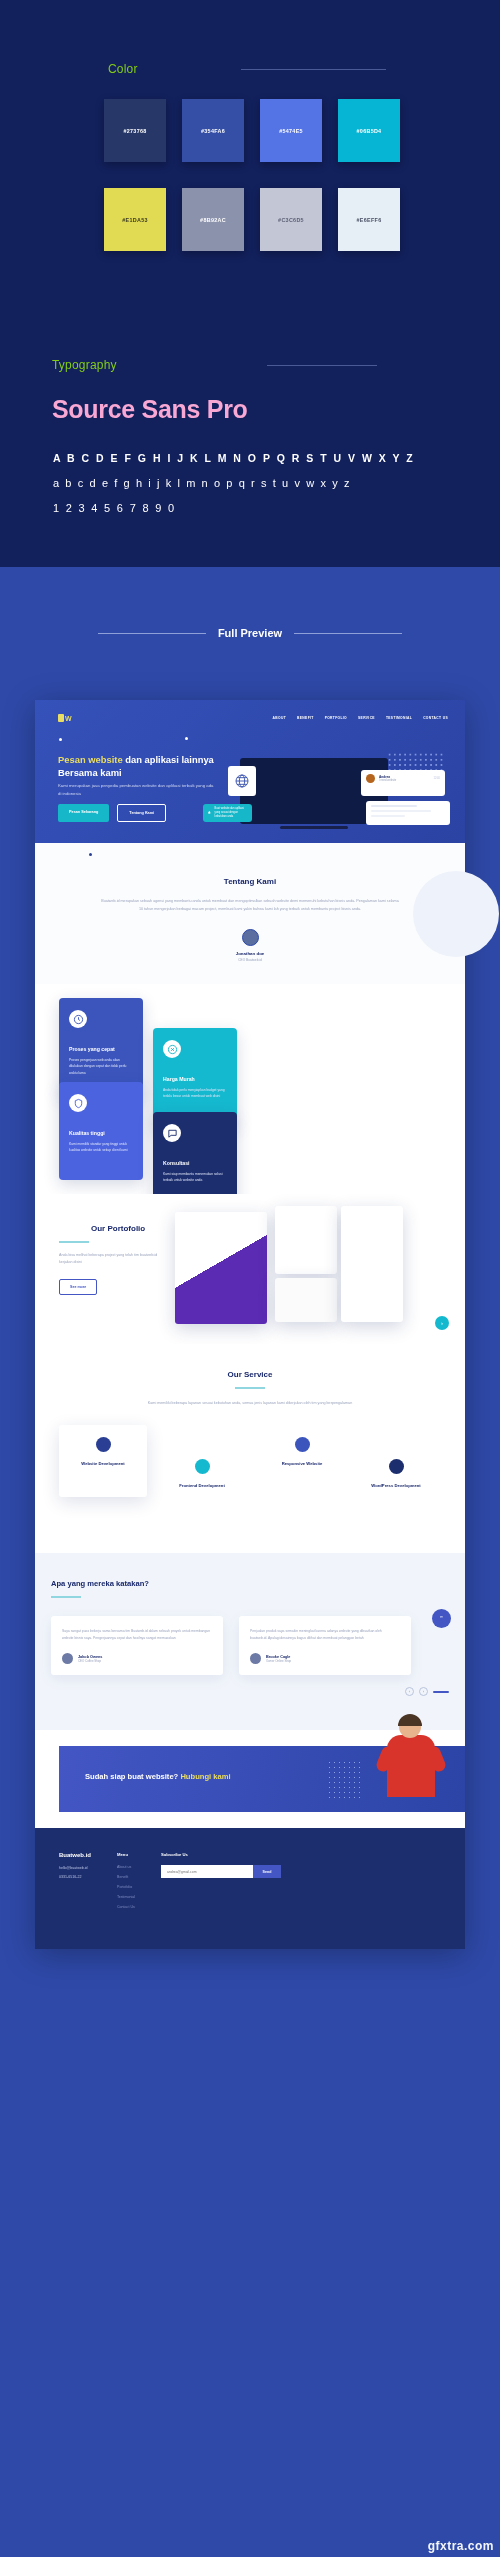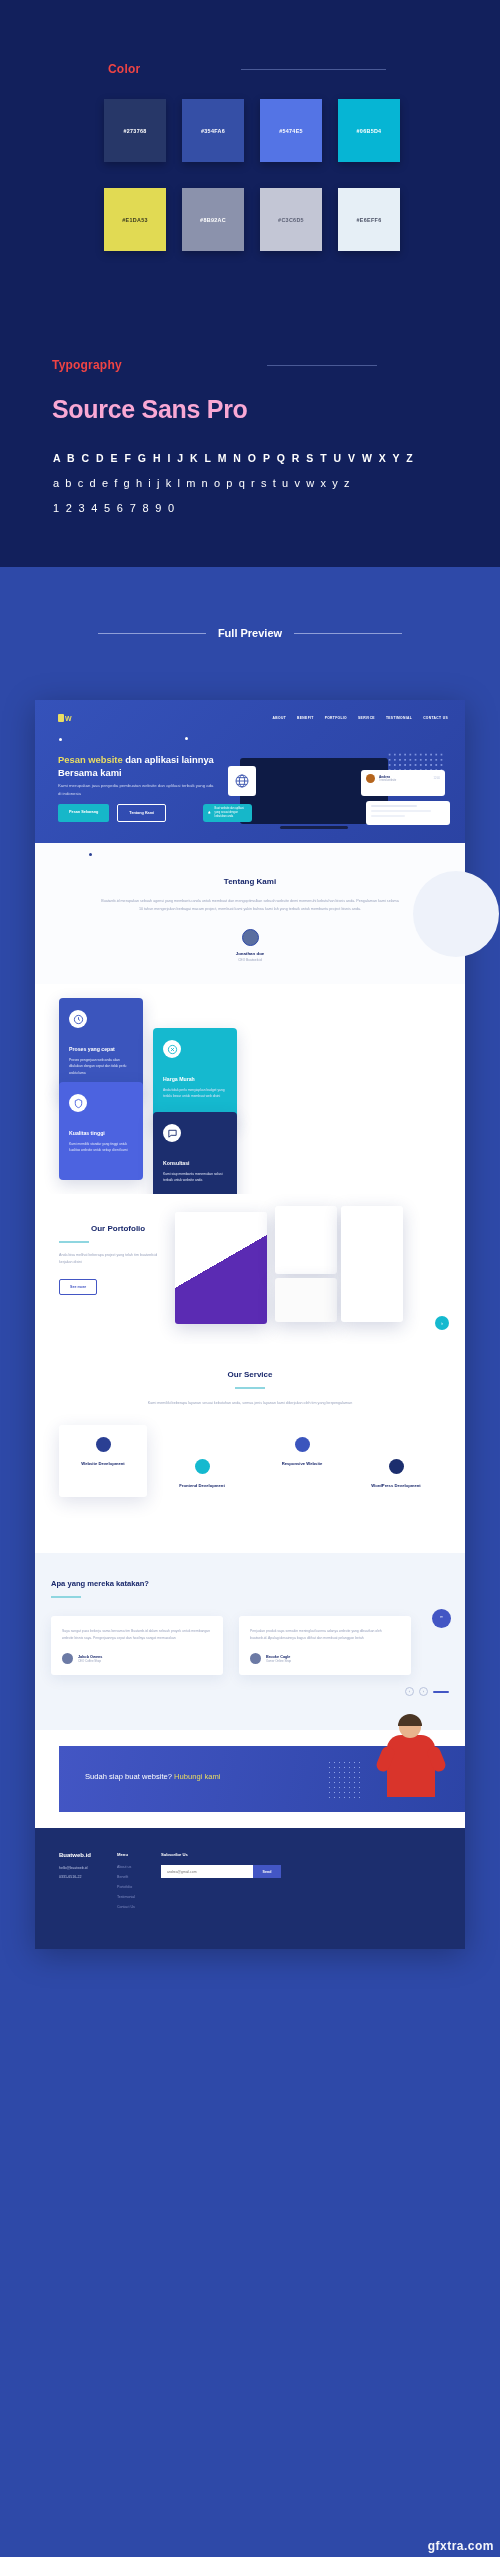--- a/index.html
+++ b/index.html
@@ -2,21 +2,21 @@
 <html><head>
 <meta charset="utf-8">
 <style>
   * { box-sizing: border-box; margin:0; padding:0; }
   body {
     width:500px; height:2557px; position:relative; overflow:hidden;
     background:#12205c; font-family:"Liberation Sans", sans-serif;
   }
   
   .sec-color { position:absolute; left:0; top:0; width:500px; height:377px; background:#12205c; }
-  .sec-title { color:#ef4444; font-size:12px; font-weight:700; letter-spacing:.2px; }
+  .sec-title { color:#84cc16; font-size:12px; font-weight:400; letter-spacing:.2px; }
   .title-row { position:absolute; display:flex; align-items:center; gap:0; }
   .rule { height:1px; background:#4a5a96; }
 
   .swatch-grid { position:absolute; left:104px; top:99px; display:grid;
      grid-template-columns:repeat(4,62px); grid-template-rows:repeat(2,63px);
      column-gap:16px; row-gap:26px; }
   .swatch { position:relative; display:flex; align-items:center; justify-content:center;
      box-shadow:0 3px 8px rgba(0,0,0,.28); }
   .swatch span { font-size:5.4px; font-weight:700; letter-spacing:.3px; }
 
@@ -147,21 +147,21 @@
      background:#4356c4; color:#fff; font-size:7px; display:flex; align-items:center; justify-content:center; }
   .tnav { display:flex; gap:5px; justify-content:flex-end; margin-top:12px; align-items:center; }
   .tnav .arw { width:9px; height:9px; border-radius:50%; border:1px solid #b9c3dc; color:#8894b5;
      font-size:4px; display:flex; align-items:center; justify-content:center; }
   .tnav .bar { width:16px; height:2px; background:#4356c4; border-radius:2px; }
 
   
   .cta { position:relative; background:#fff; height:98px; }
   .cta-band { position:absolute; left:24px; top:16px; right:0; height:66px;
      background:linear-gradient(100deg,#4356c4 0%,#2c44a6 100%); }
-  .cta-band h3 { position:absolute; left:26px; top:26px; color:#fff; font-size:7.6px; font-weight:400;text-align:right; }
+  .cta-band h3 { position:absolute; left:26px; top:26px; color:#fff; font-size:7.6px; font-weight:700;text-align:right; }
   .cta-band h3 em { color:#eadd63; font-style:normal; }
   .cta-dots { position:absolute; right:104px; top:14px; width:34px; height:38px;
      background-image:radial-gradient(#8fa3e8 .8px, transparent 1px); background-size:5px 5px; }
   .cta-person { position:absolute; right:24px; top:-14px; width:60px; height:98px; }
   .cta-head { position:absolute; left:18px; top:0; width:22px; height:22px; border-radius:50%; background:#e8b48d; }
   .cta-hair { position:absolute; left:17px; top:-2px; width:24px; height:12px; border-radius:12px 12px 0 0; background:#4a3524; }
   .cta-body { position:absolute; left:6px; top:19px; width:48px; height:62px;
      background:#d9342b; border-radius:14px 14px 0 0; }
   .cta-arm { position:absolute; width:13px; height:26px; background:#d9342b; border-radius:7px; }
 

